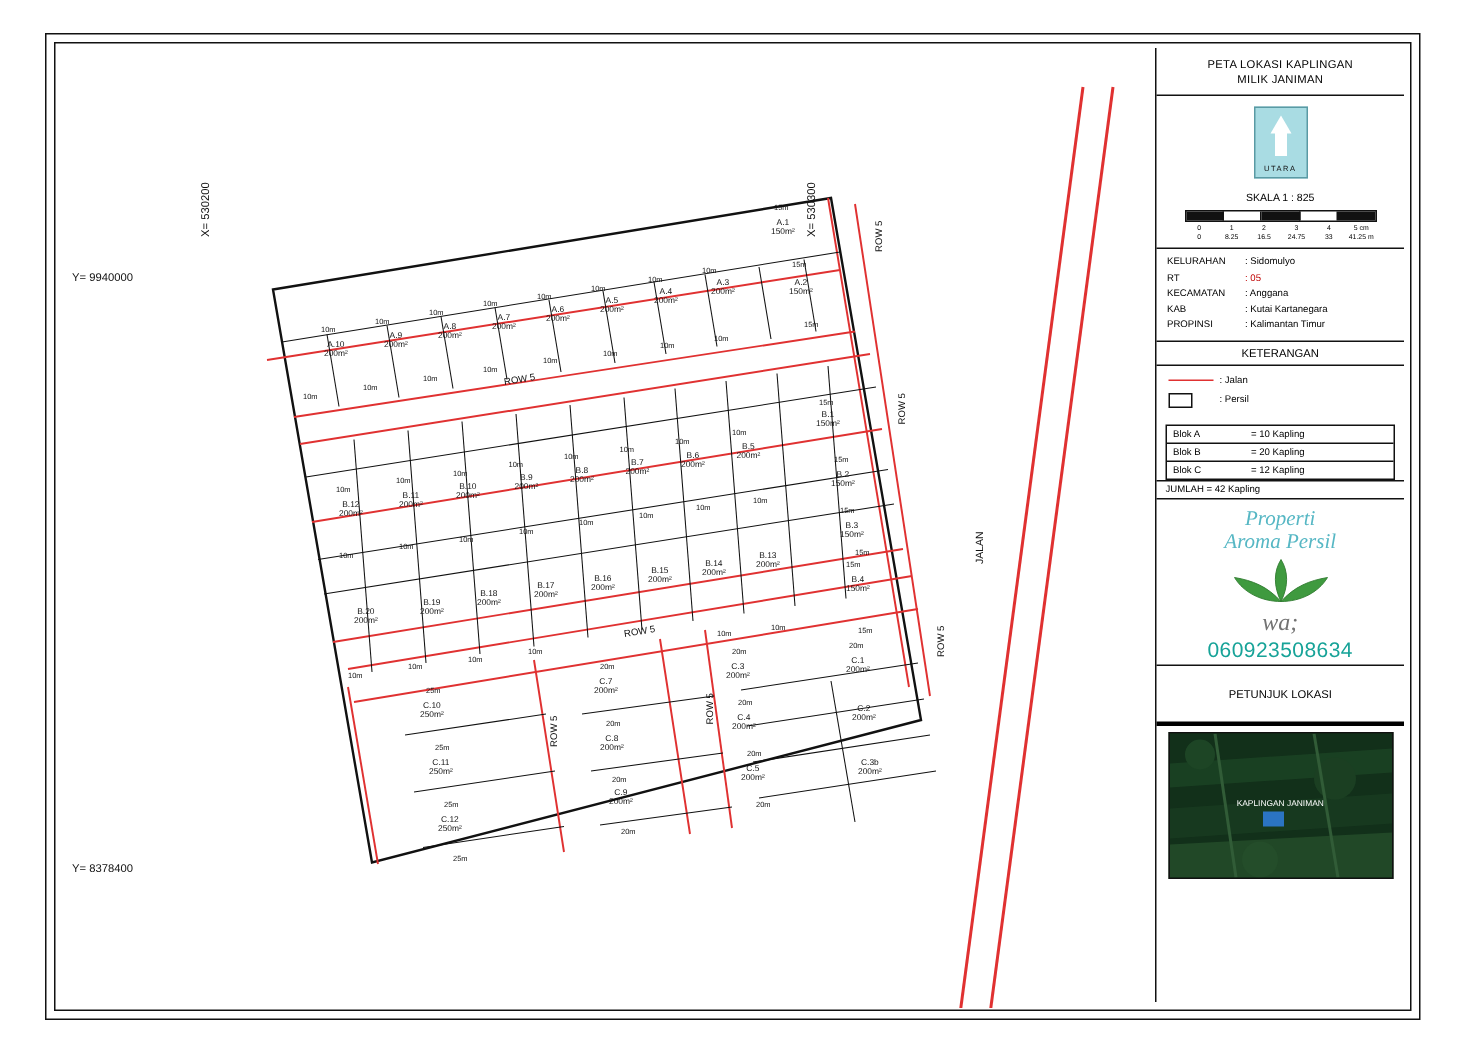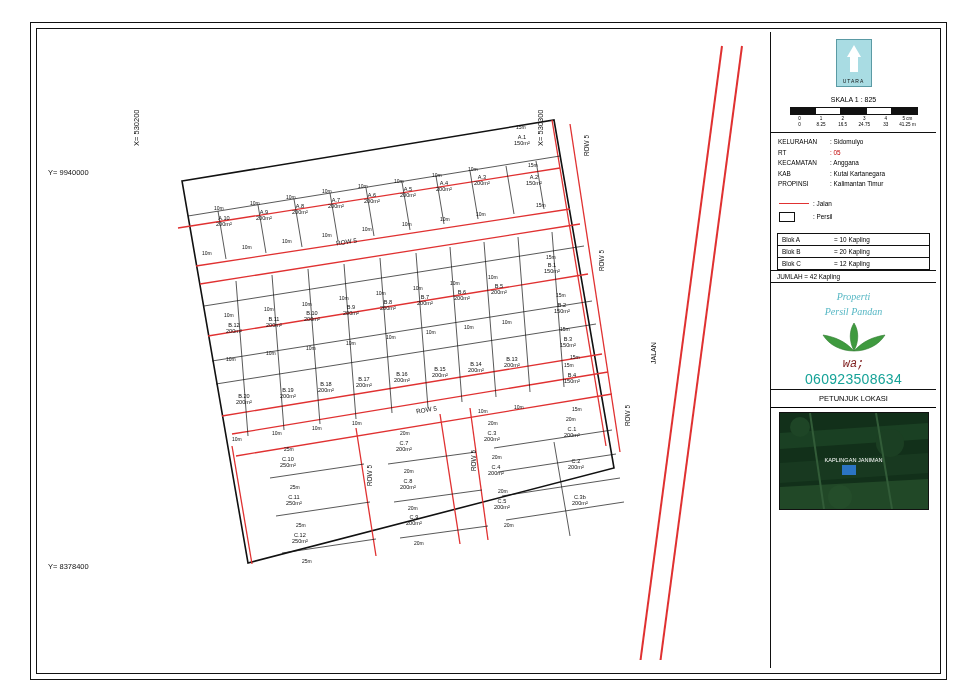--- a/index.html
+++ b/index.html
@@ -35,32 +35,32 @@
   .ket-row{display:flex;align-items:center;margin-bottom:5px;}
   .ket-sym{width:34px;display:flex;align-items:center;}
   .line-red{width:30px;height:0;border-top:1.4px solid #e03131;}
   .sq-persil{width:14px;height:8px;border:1px solid #111;background:#fff;}
   .blok-box{margin:2px 6px 0;border:1px solid #111;font-size:6.4px;}
   .blok-box .br{display:flex;border-bottom:1px solid #111;padding:2px 4px;}
   .blok-box .br:last-child{border-bottom:none;}
   .blok-box .bn{width:52px;}
   .jumlah{font-size:6.4px;padding:2px 6px;border-top:1px solid #111;border-bottom:1px solid #111;}
   .brand{text-align:center;padding:6px 0 2px;}
-  .brand .b1{font-family:"Liberation Serif",serif;font-style:italic;font-size:10px;color:#56b7c4;line-height:15px;}
+  .brand .b1{font-family:"Liberation Serif",serif;font-style:italic;font-size:14px;color:#56b7c4;line-height:15px;}
   .palm{margin:2px auto;width:70px;height:34px;position:relative;}
-  .wa{font-family:Liberation Mono, monospace;font-style:italic;font-size:12px;color:#7f1d1d;}
+  .wa{font-family:Liberation Serif, serif;font-style:italic;font-size:16px;color:#737373;}
   .phone{font-size:14px;color:#17a398;letter-spacing:.3px;}
-  .petunjuk{text-align:center;font-size:7.5px;padding:4px 0;border-top:1px solid #111;border-bottom:1px solid #000000;}
+  .petunjuk{text-align:center;font-size:7.5px;padding:14px 0;border-top:1px solid #111;border-bottom:3px solid #000000;}
   .sat{margin:4px auto 0;width:148px;height:96px;border:1px solid #111;position:relative;overflow:hidden;
        background:#163a1c;}
   .sat-cap{position:absolute;left:0;right:0;top:44px;text-align:center;font-size:5.6px;color:#fff;}
   .sat-marker{position:absolute;left:62px;top:52px;width:14px;height:10px;background:#2f7fe0;opacity:.85;}
 
   
-  #map{position:absolute;left:36px;top:16px;width:734px;height:644px;overflow:hidden;}
+  #map{position:absolute;left:36px;top:28px;width:734px;height:644px;overflow:hidden;}
   svg{position:absolute;left:0;top:0;}
   .lbl{position:absolute;font-size:6px;color:#111;white-space:nowrap;}
   .lbl-sm{font-size:5px;}
   .coord{position:absolute;font-size:7.5px;color:#111;white-space:nowrap;}
   .vert{transform-origin:0 0;transform:rotate(-90deg);}
   .plot-lbl{position:absolute;font-size:5.6px;line-height:6.4px;color:#111;text-align:center;white-space:nowrap;}
   .row-lbl{position:absolute;font-size:6.4px;color:#111;}
   .jalan-lbl{position:absolute;font-size:7px;color:#111;}
 </style>
 </head>
@@ -261,20 +261,24 @@
     <div class="lbl lbl-sm" style="left:378px;top:524px;">20m</div>
     <div class="lbl lbl-sm" style="left:530px;top:400px;">20m</div>
     <div class="lbl lbl-sm" style="left:452px;top:404px;">20m</div>
     <div class="lbl lbl-sm" style="left:456px;top:438px;">20m</div>
     <div class="lbl lbl-sm" style="left:462px;top:472px;">20m</div>
     <div class="lbl lbl-sm" style="left:468px;top:506px;">20m</div>
   </div>
 
   <div id="panel">
 
+    <div class="pnl-box pnl-title">
+      <div>PETA LOKASI KAPLINGAN</div>
+      <div>MILIK JANIMAN</div>
+    </div>
 
     <div class="pnl-box">
       <div class="compass-wrap">
         <div class="compass">
           <div class="arrow"></div><div class="arrow-stem"></div>
           <div class="utara">UTARA</div>
         </div>
       </div>
       <div class="scale-label">SKALA 1 : 825</div>
       <div class="scalebar">
@@ -320,20 +324,21 @@
       <div class="row">
         <span class="k">KAB</span>
         <span class="v"><span>:</span> <span>Kutai Kartanegara</span></span>
       </div>
       <div class="row">
         <span class="k">PROPINSI</span>
         <span class="v"><span>:</span> <span>Kalimantan Timur</span></span>
       </div>
     </div>
 
+    <div class="sec-head">KETERANGAN</div>
     <div class="ket-rows">
       <div class="ket-row">
         <span class="ket-sym">
             <span class="line-red"></span>
           </span>
         <span>: Jalan</span>
       </div>
       <div class="ket-row">
         <span class="ket-sym">
             <span class="sq-persil"></span>
@@ -353,21 +358,21 @@
       </div>
       <div class="br">
         <span class="bn">Blok C</span>
         <span>= 12 Kapling</span>
       </div>
     </div>
     <div class="jumlah">JUMLAH  = 42 Kapling</div>
 
     <div class="brand">
       <div class="b1">Properti</div>
-      <div class="b1">Persil Pandan</div>
+      <div class="b1">Aroma Persil</div>
       <div class="palm">
         <svg width="70" height="34" viewBox="0 0 70 34">
           <g fill="#3f9a3f" stroke="#2f7a2f" stroke-width="0.6">
             <path d="M35,30 C22,30 10,24 4,14 C16,16 26,20 35,30 Z"></path>
             <path d="M35,30 C48,30 60,24 66,14 C54,16 44,20 35,30 Z"></path>
             <path d="M35,30 C30,20 30,10 35,2 C40,10 40,20 35,30 Z"></path>
           </g>
         </svg>
       </div>
       <div class="wa">wa;</div>

